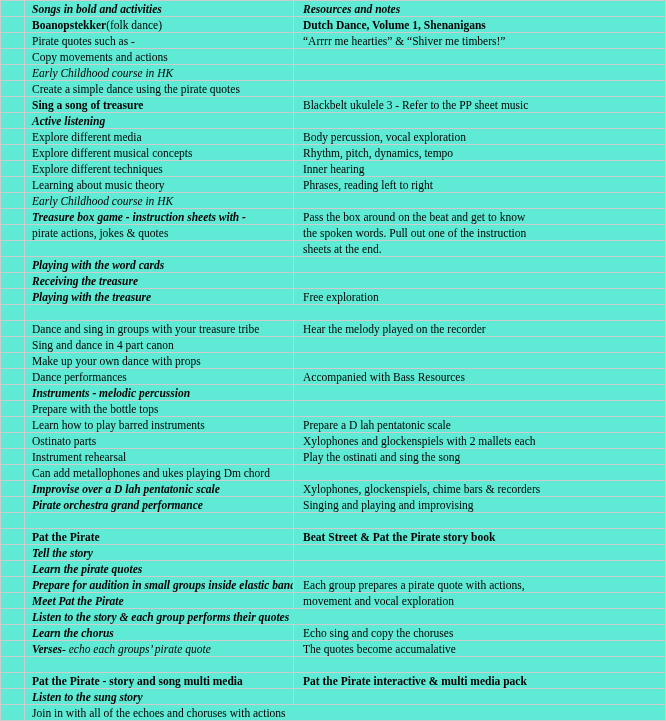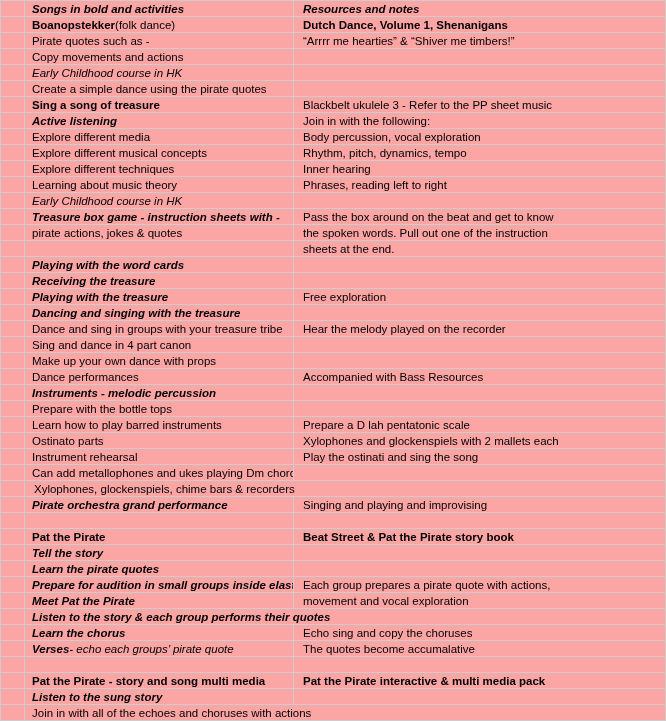--- a/index.html
+++ b/index.html
@@ -1,22 +1,22 @@
 <!DOCTYPE html>
 <html><head>
 <meta charset="utf-8">
 <style>
   html,body{margin:0;padding:0;background:#ffffff;}
   .sheet{
     position:relative;
     width:666px;height:721px;
     box-sizing:border-box;
-    background:#fca5a5;
+    background:#5eead4;
     border:1px solid #cdcdcd;
-    font-family:Liberation Sans, sans-serif;
+    font-family:Liberation Serif, serif;
     font-size:11.5px;
     color:#000000;
     overflow:hidden;
   }
   .row{
     display:flex;
     height:16px;
     box-sizing:border-box;
     border-bottom:1px solid #cdcdcd;
   }
@@ -113,23 +113,20 @@
         </div>
         <div class="cell right">
           <span>Blackbelt ukulele 3 - Refer to the PP sheet music</span>
         </div>
       </div>
       <div class="row">
         <div class="cell gutter"></div>
         <div class="cell left">
           <span class="b i">Active listening</span>
         </div>
-        <div class="cell right">
-          <span>Join in with the following:</span>
-        </div>
       </div>
       <div class="row">
         <div class="cell gutter"></div>
         <div class="cell left">
           <span>Explore different media</span>
         </div>
         <div class="cell right">
           <span>Body percussion, vocal exploration</span>
         </div>
       </div>
@@ -210,23 +207,20 @@
         <div class="cell gutter"></div>
         <div class="cell left">
           <span class="b i">Playing with the treasure</span>
         </div>
         <div class="cell right">
           <span>Free exploration</span>
         </div>
       </div>
       <div class="row">
         <div class="cell gutter"></div>
-        <div class="cell left">
-          <span class="b i">Dancing and singing with the treasure</span>
-        </div>
         <div class="cell right"></div>
       </div>
       <div class="row">
         <div class="cell gutter"></div>
         <div class="cell left">
           <span>Dance and sing in groups with your treasure tribe</span>
         </div>
         <div class="cell right">
           <span>Hear the melody played on the recorder</span>
         </div>
@@ -297,20 +291,23 @@
       </div>
       <div class="row">
         <div class="cell gutter"></div>
         <div class="cell left">
           <span>Can add metallophones and ukes playing Dm chord</span>
         </div>
         <div class="cell right"></div>
       </div>
       <div class="row">
         <div class="cell gutter"></div>
+        <div class="cell left">
+          <span class="b i">Improvise over a D lah pentatonic scale</span>
+        </div>
         <div class="cell right">
           <span>Xylophones, glockenspiels, chime bars &amp; recorders</span>
         </div>
       </div>
       <div class="row">
         <div class="cell gutter"></div>
         <div class="cell left">
           <span class="b i">Pirate orchestra grand performance</span>
         </div>
         <div class="cell right">

